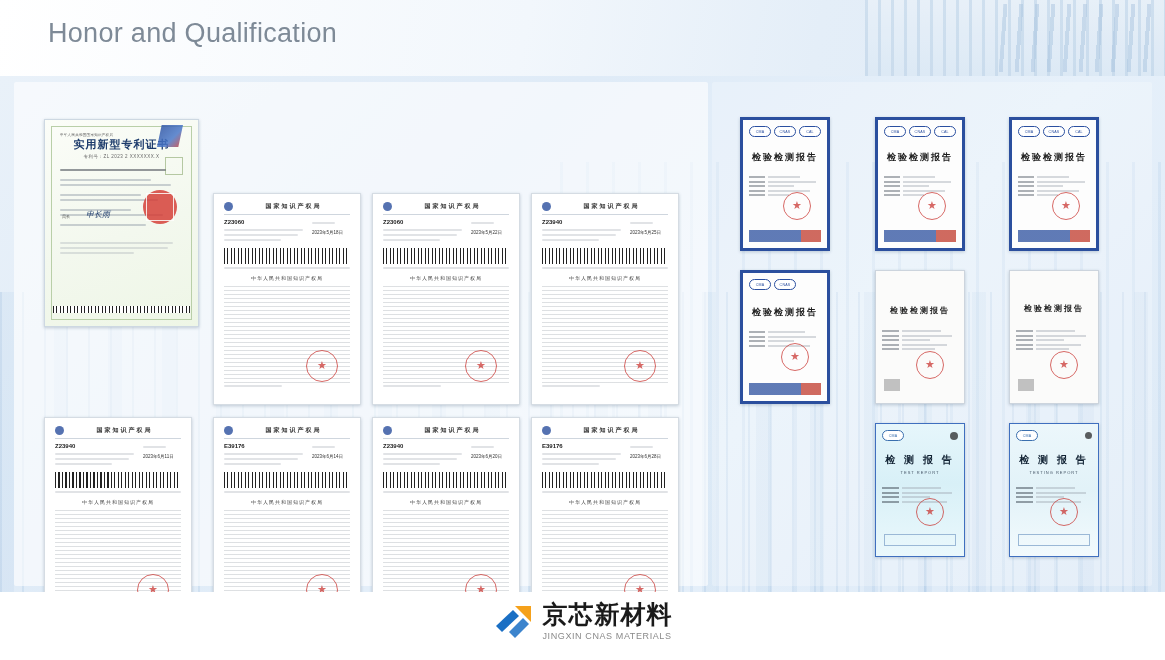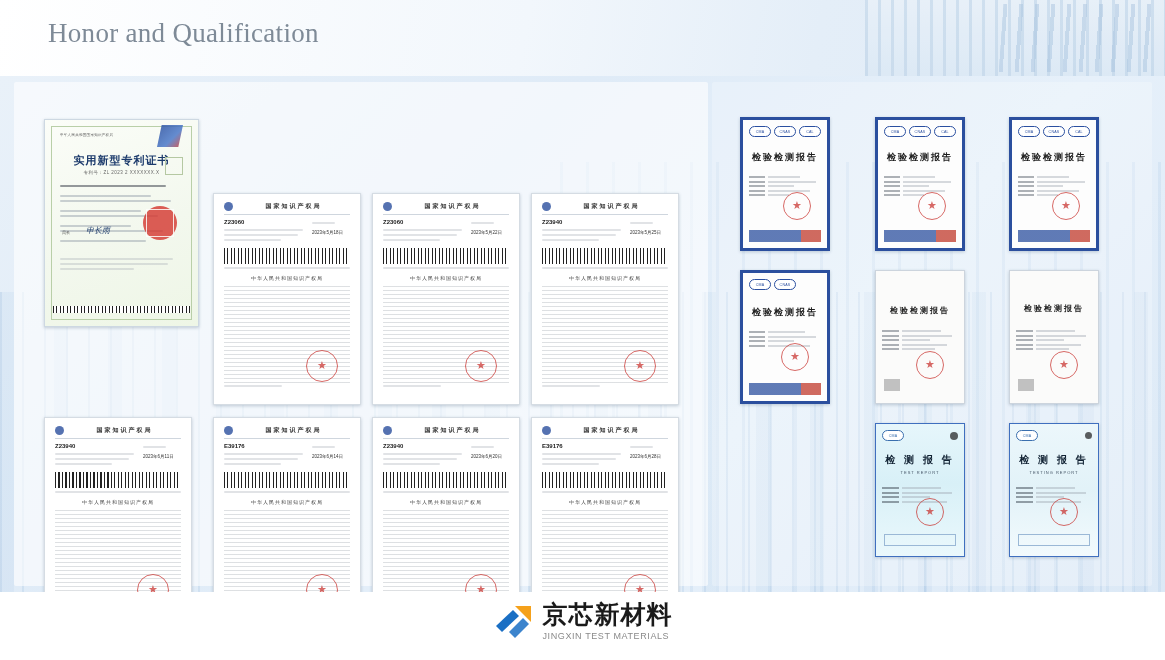--- a/index.html
+++ b/index.html
@@ -55,21 +55,20 @@
     font-size: 31px;
     font-weight: bold;
     color: #0a5fa6;
     letter-spacing: 1px;
   }
   .title-en {
     font-size: 27px;
     color: #7e8a97;
     font-weight: normal;
     letter-spacing: .3px;
-    font-family: Liberation Serif, serif;
   }
   
   .body-area {
     position: absolute;
     left: 0; top: 76px;
     width: 1165px;
     height: 516px;
     background: linear-gradient(135deg, #e9f1f9 0%, #dfebf7 35%, #e6f0fa 65%, #dce9f6 100%);
     overflow: hidden;
   }
@@ -301,21 +300,21 @@
     <div class="panel-left"></div>
     <div class="panel-right"></div>
 
     <div class="cert cert-patent" style="left:44px; top:43px; width:155px; height:208px;">
       <div style="position:relative; z-index:2; padding:6px 8px 0;">
         <div style="font-size:3.5px;color:#555;letter-spacing:.3px;">中华人民共和国国家知识产权局</div>
         <div style="position:absolute; right:6px; top:-2px; width:34px; height:26px;">
           <div style="width:26px;height:22px;margin-left:6px;background:linear-gradient(135deg,#2b4f9e 0%,#4a78c9 60%,#d53a33 100%);clip-path:polygon(18% 0,100% 0,82% 100%,0 100%);opacity:.85;"></div>
         </div>
         <div style="position:absolute; right:8px; top:30px; width:16px;height:16px;border:1px solid #b5c8a2;"></div>
-        <div class="patent-title" style="margin-top:16px;">实用新型专利证书</div>
+        <div class="patent-title" style="margin-top:0;">实用新型专利证书</div>
         <div class="patent-sub">专利号：ZL 2023 2 XXXXXXX.X</div>
         <div style="margin-top:10px;">
           <div class="ln dark" style="width:86%;"></div>
           <div class="ln" style="width:74%; margin-top:8px;"></div>
           <div class="ln" style="width:90%;"></div>
           <div class="ln" style="width:66%; margin-top:8px;"></div>
           <div class="ln" style="width:80%;"></div>
           <div class="ln" style="width:58%; margin-top:8px;"></div>
           <div class="ln" style="width:84%;"></div>
           <div class="ln" style="width:70%; margin-top:8px;"></div>
@@ -759,18 +758,18 @@
     <div class="logo-wrap">
       <div class="logo-mark">
         <svg width="42" height="42" viewBox="0 0 42 42" aria-hidden="true">
           <polygon points="3,26 20,10 26,16 9,32" fill="#1a6fc4"></polygon>
           <polygon points="22,6 38,6 38,22" fill="#f5a11b"></polygon>
           <polygon points="16,32 30,18 36,24 22,38" fill="#1a6fc4" opacity="0.85"></polygon>
         </svg>
       </div>
       <div style="display:flex;flex-direction:column;">
         <span class="logo-text-cn">京芯新材料</span>
-        <span class="logo-text-en">JINGXIN TEST MATERIALS</span>
+        <span class="logo-text-en">JINGXIN CNAS MATERIALS</span>
       </div>
     </div>
   </div>
 
 </div>
 
 </body></html>

